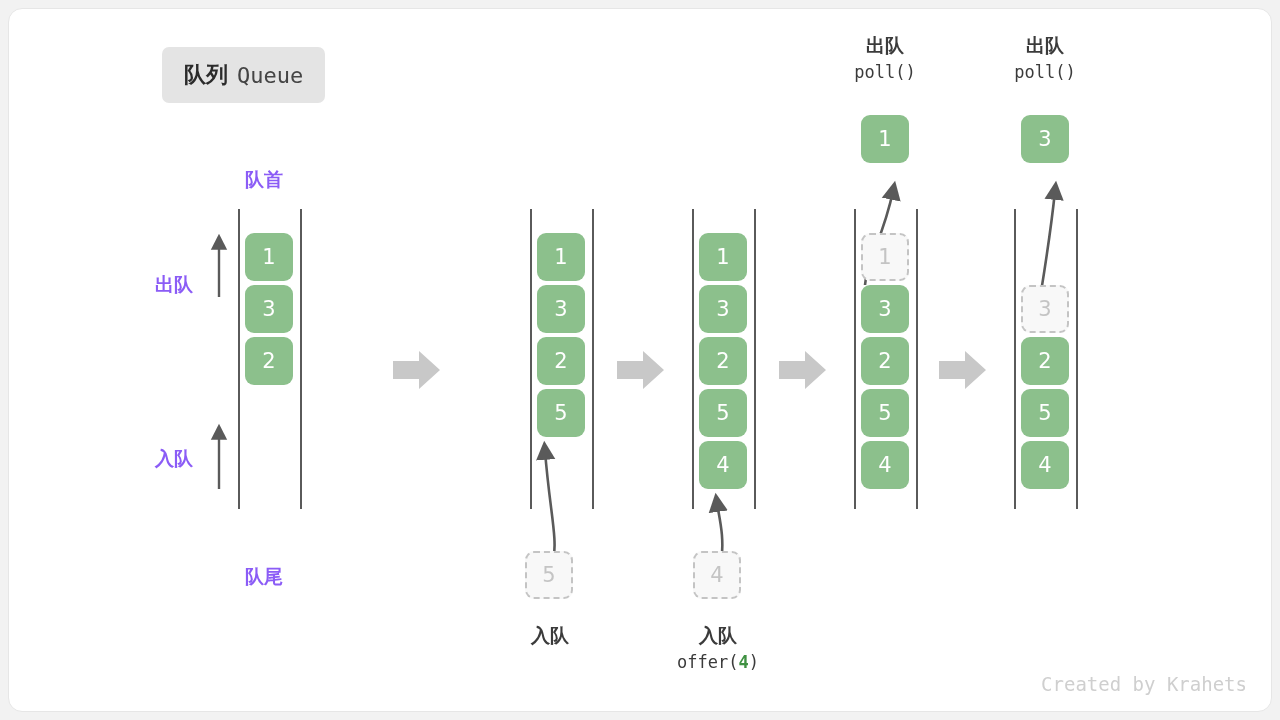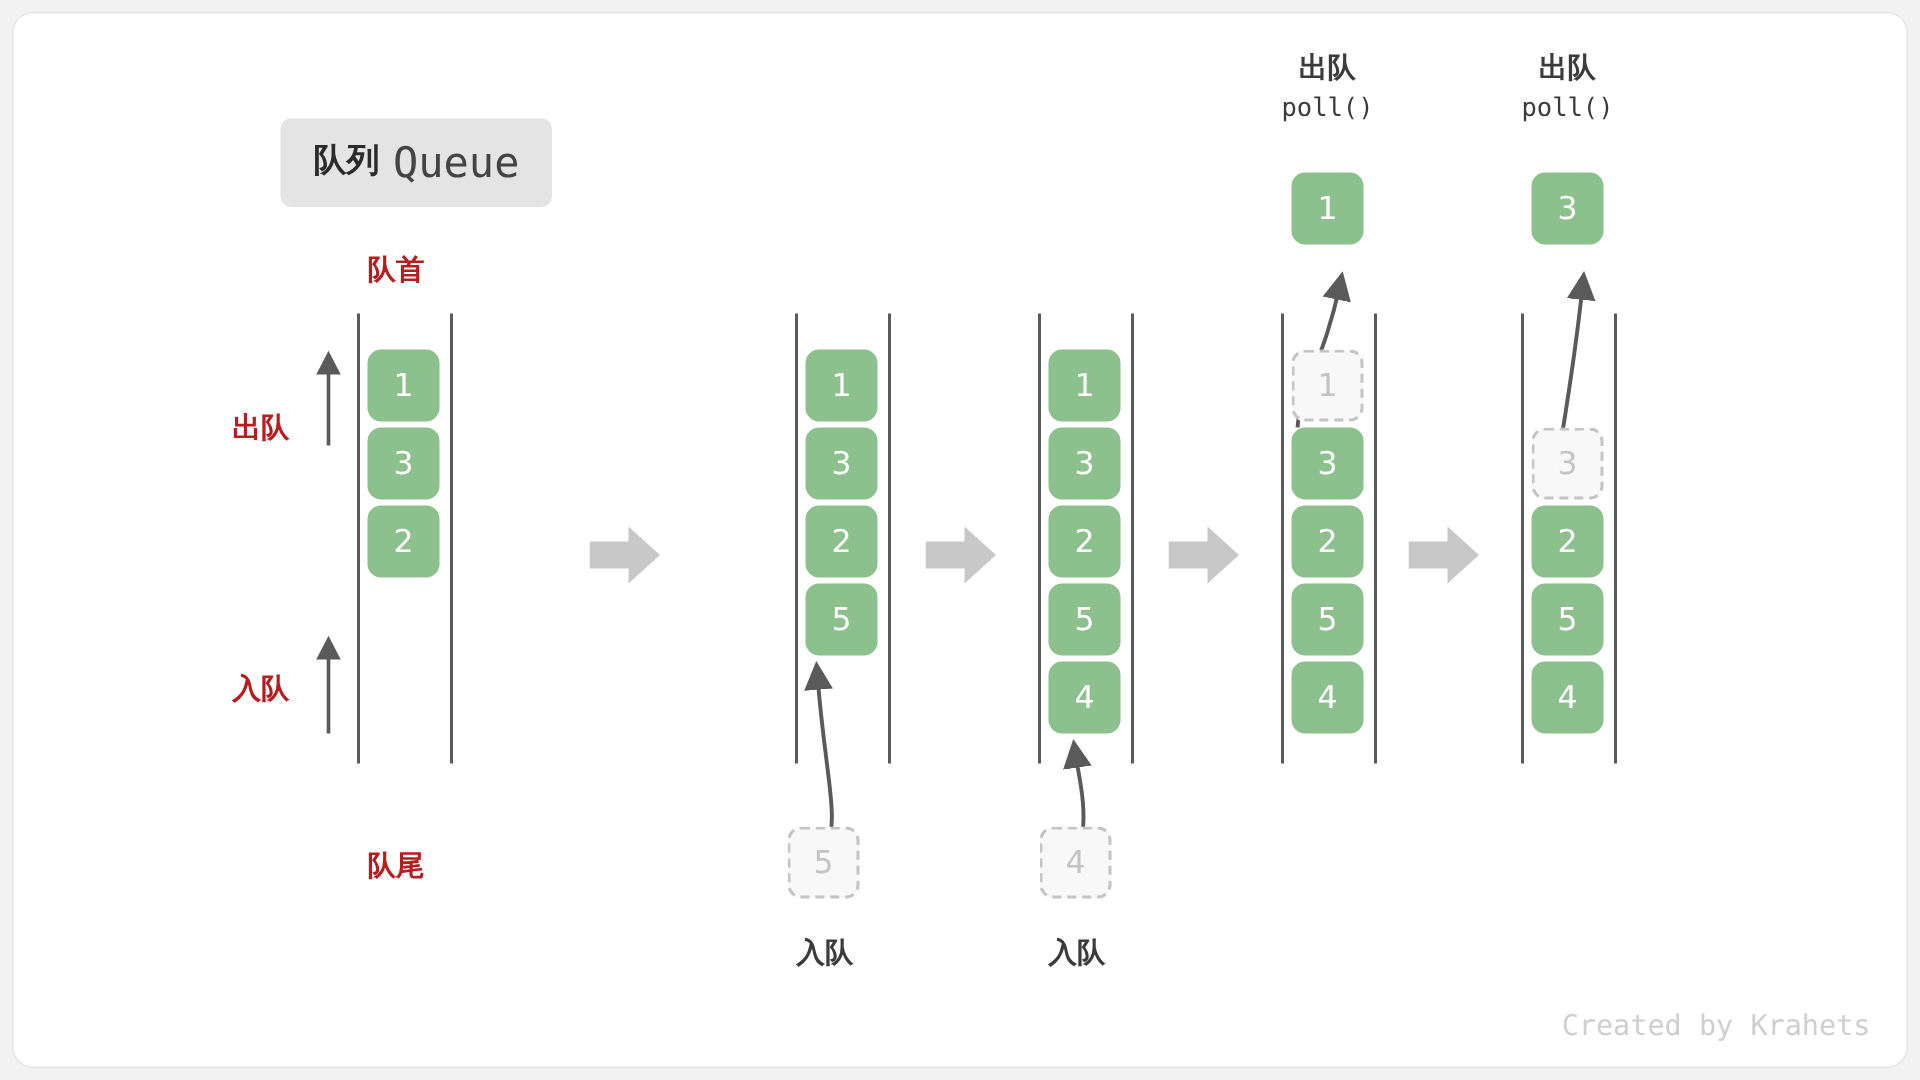--- a/index.html
+++ b/index.html
@@ -16,41 +16,40 @@
     border:1px solid #e6e6e6;
     border-radius:14px;
     box-sizing:border-box;
     overflow:hidden;
   }
   .stage{position:absolute;left:0;top:0;width:1264px;height:704px;}
 
   
   .title-chip{
     position:absolute;
-    left:178px;top:38px;
+    left:153px;top:38px;
     padding:13px 22px;
     background:#e4e4e4;
     border-radius:7px;
-    display:flex;align-items:flex-start;gap:9px;
+    display:flex;align-items:center;gap:9px;
     white-space:nowrap;
-    margin-top:32px;
   }
   .title-cn{
     font-size:22px;font-weight:bold;color:#2b2b2b;
     font-family:"DejaVu Sans","Liberation Sans",sans-serif;
   }
   .title-en{
-    font-size:28px;color:#444;
+    font-size:22px;color:#444;
     font-family:"DejaVu Sans Mono","Liberation Mono",monospace;
   }
 
   
   .cn-label{
     position:absolute;
-    font-size:19px;font-weight:bold;color:#b91c1c;
+    font-size:19px;font-weight:bold;color:#8b5cf6;
     font-family:Liberation Sans, sans-serif;
     white-space:nowrap;
   }
   .op-label{
     position:absolute;
     text-align:center;white-space:nowrap;
     line-height:1.5;
   }
   .op-cn{
     display:block;
@@ -182,20 +181,21 @@
   <div class="rail" style="left:683px;top:200px;height:300px;"></div>
   <div class="rail" style="left:745px;top:200px;height:300px;"></div>
   <div class="cell" style="left:690px;top:224px;">1</div>
   <div class="cell" style="left:690px;top:276px;">3</div>
   <div class="cell" style="left:690px;top:328px;">2</div>
   <div class="cell" style="left:690px;top:380px;">5</div>
   <div class="cell" style="left:690px;top:432px;">4</div>
   <div class="cell ghost" style="left:684px;top:542px;">4</div>
   <div class="op-label" style="left:624px;top:612px;width:170px;">
     <span class="op-cn">入队</span>
+    <span class="op-code"><span>offer(</span><span class="num">4</span><span>)</span></span>
   </div>
 
   <div class="rail" style="left:845px;top:200px;height:300px;"></div>
   <div class="rail" style="left:907px;top:200px;height:300px;"></div>
   <div class="cell ghost" style="left:852px;top:224px;">1</div>
   <div class="cell" style="left:852px;top:276px;">3</div>
   <div class="cell" style="left:852px;top:328px;">2</div>
   <div class="cell" style="left:852px;top:380px;">5</div>
   <div class="cell" style="left:852px;top:432px;">4</div>
   <div class="cell" style="left:852px;top:106px;">1</div>

